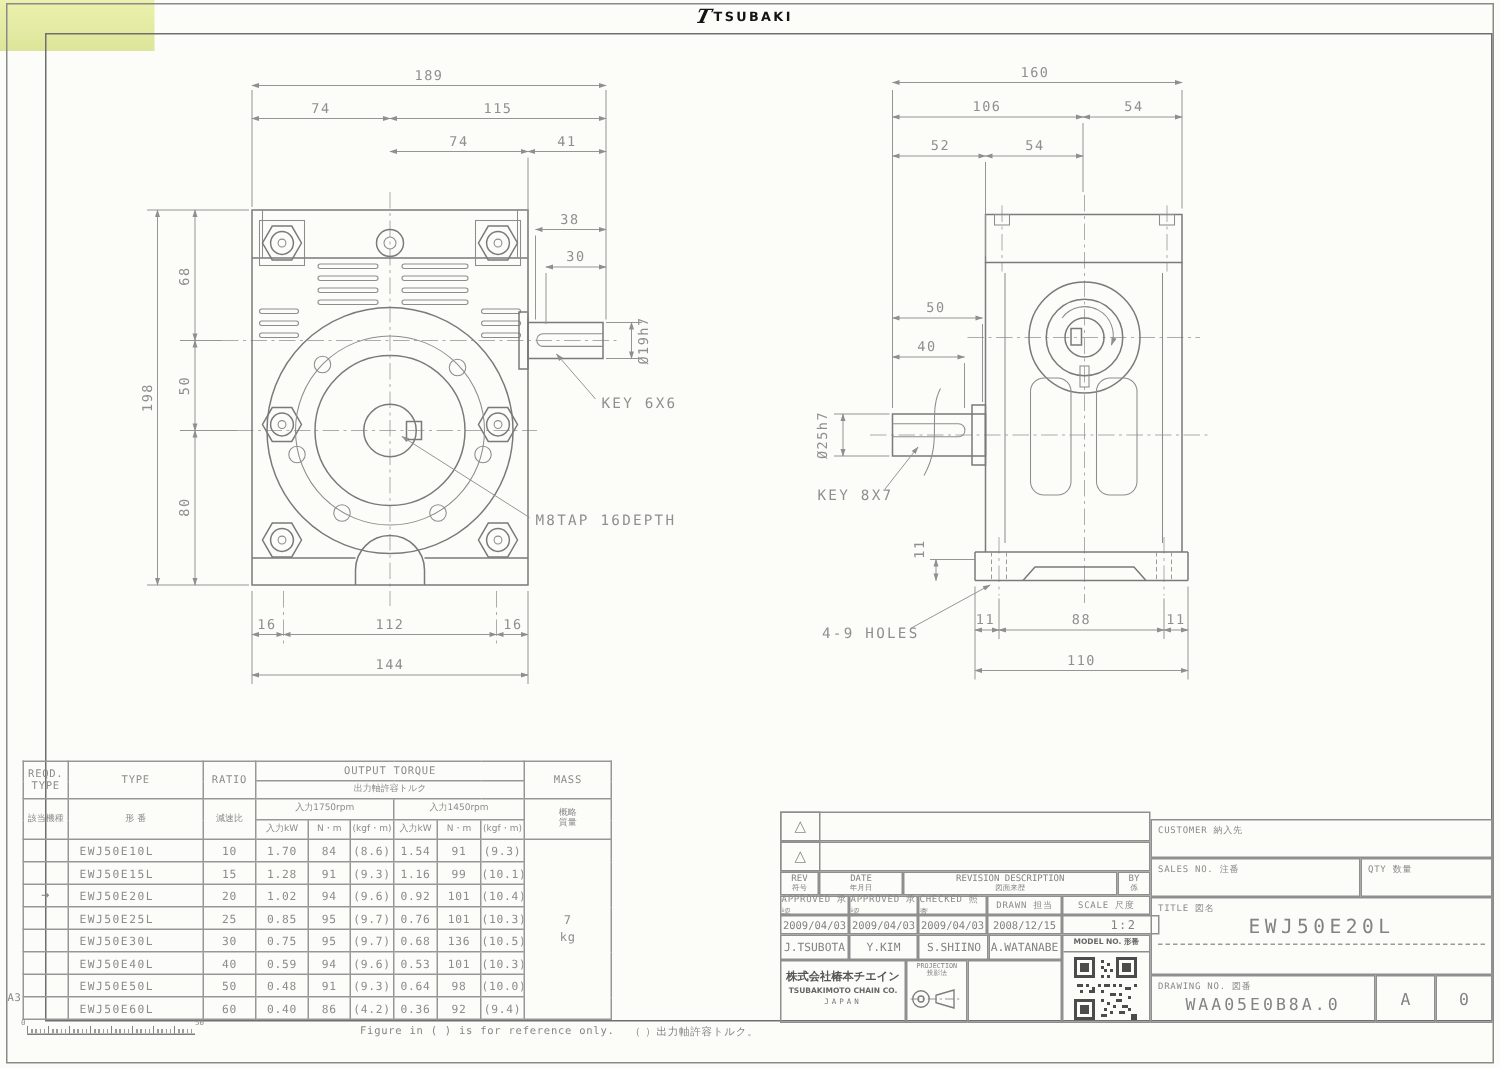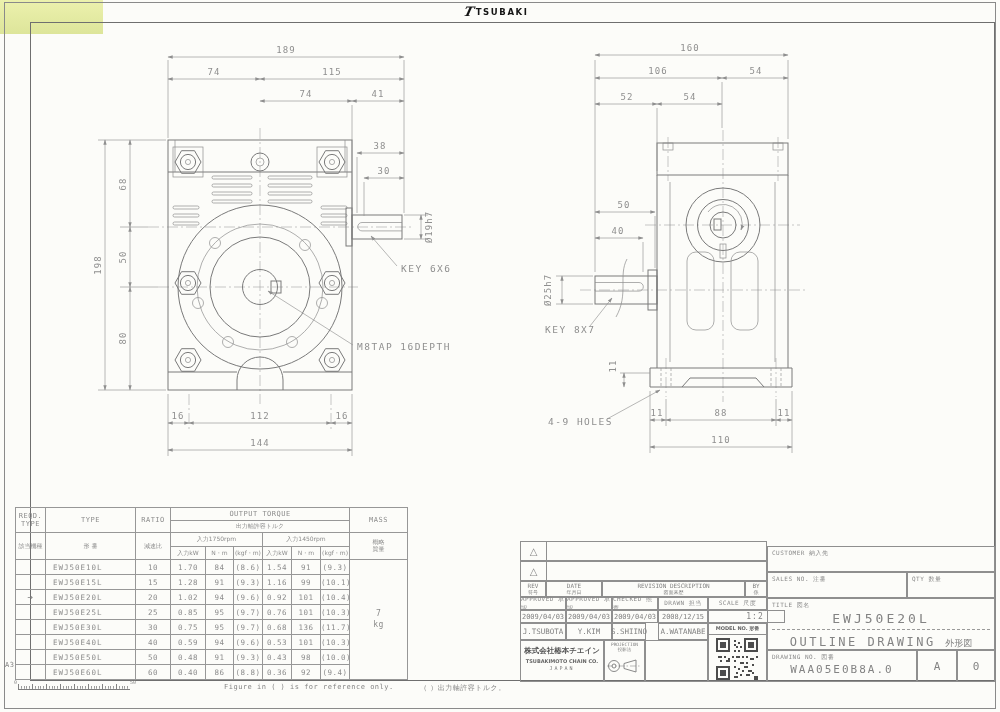--- a/index.html
+++ b/index.html
@@ -392,51 +392,51 @@
     </tr>
     <tr>
       <td class="mk"></td>
       <td class="model">EWJ50E30L</td>
       <td>30</td>
       <td>0.75</td>
       <td>95</td>
       <td>(9.7)</td>
       <td>0.68</td>
       <td>136</td>
-      <td>(11.7)</td>
+      <td>(10.5)</td>
     </tr>
     <tr>
       <td class="mk"></td>
       <td class="model">EWJ50E40L</td>
       <td>40</td>
       <td>0.59</td>
       <td>94</td>
       <td>(9.6)</td>
       <td>0.53</td>
       <td>101</td>
       <td>(10.3)</td>
     </tr>
     <tr>
       <td class="mk"></td>
       <td class="model">EWJ50E50L</td>
       <td>50</td>
       <td>0.48</td>
       <td>91</td>
       <td>(9.3)</td>
-      <td>0.43</td>
+      <td>0.64</td>
       <td>98</td>
       <td>(10.0)</td>
     </tr>
     <tr>
       <td class="mk"></td>
       <td class="model">EWJ50E60L</td>
       <td>60</td>
       <td>0.40</td>
       <td>86</td>
-      <td>(8.8)</td>
+      <td>(4.2)</td>
       <td>0.36</td>
       <td>92</td>
       <td>(9.4)</td>
     </tr>
   </tbody>
     </table>
 
   <div>
 
     <div class="c" style="left:520px;top:541px;width:247px;height:20px;"></div>
@@ -494,31 +494,31 @@
       </div>
     <div class="c" style="left:566px;top:610px;width:46px;height:13px;">
         <div class="tb-val" style="font-size:7px;">2009/04/03</div>
       </div>
     <div class="c" style="left:612px;top:610px;width:46px;height:13px;">
         <div class="tb-val" style="font-size:7px;">2009/04/03</div>
       </div>
     <div class="c" style="left:658px;top:610px;width:50px;height:13px;">
         <div class="tb-val" style="font-size:7px;">2008/12/15</div>
       </div>
-    <div class="c" style="left:708px;top:610px;width:77px;height:13px;padding-left:17px;">
+    <div class="c" style="left:708px;top:610px;width:65px;height:13px;padding-left:17px;">
         <div class="tb-val" style="font-size:8px;letter-spacing:1px;">1:2</div>
       </div>
 
     <div class="c" style="left:520px;top:623px;width:46px;height:17px;">
         <div class="tb-val" style="font-size:7.5px;">J.TSUBOTA</div>
       </div>
     <div class="c" style="left:566px;top:623px;width:46px;height:17px;">
         <div class="tb-val" style="font-size:7.5px;">Y.KIM</div>
       </div>
-    <div class="c" style="left:612px;top:623px;width:34px;height:17px;">
+    <div class="c" style="left:612px;top:623px;width:48px;height:17px;">
         <div class="tb-val" style="font-size:7.5px;">S.SHIINO</div>
       </div>
     <div class="c" style="left:658px;top:623px;width:50px;height:17px;">
         <div class="tb-val" style="font-size:7.5px;">A.WATANABE</div>
       </div>
 
     <div class="c" style="left:708px;top:623px;width:59px;height:59px;">
       <div style="border-bottom:1px solid #8f8f8f;font-size:5px;font-family:'DejaVu Sans',sans-serif;text-align:center;line-height:9px;height:10px;font-weight:bold;color:#666;">MODEL NO. 形番</div>
       <svg width="42" height="44" viewBox="0 0 21 21" style="margin:2px 0 0 7px;" shape-rendering="crispEdges">
         <g fill="#4c4c4c">
@@ -592,37 +592,33 @@
     <div class="c" style="left:767px;top:572px;width:140px;height:26px;">
       <div class="sl" style="padding:2px 0 0 4px;">SALES NO. 注番</div>
       </div>
     <div class="c" style="left:907px;top:572px;width:88px;height:26px;">
       <div class="sl" style="padding:2px 0 0 4px;">QTY 数量</div>
       </div>
     <div class="c" style="left:767px;top:598px;width:228px;height:52px;">
       <div class="sl" style="padding:2px 0 0 4px;">TITLE 図名</div>
       <div style="text-align:center;font-size:13px;letter-spacing:3px;color:#838383;margin-top:1px;">EWJ50E20L</div>
       <div style="border-top:1px dashed #9a9a9a;margin:3px 4px 0 4px;"></div>
-      <div style="text-align:center;margin-top:1px;color:#838383;">
-        <span style="font-size:12px;letter-spacing:2.5px;">OUTLINE DRAWING</span>
-        <span style="font-family:'DejaVu Sans',sans-serif;font-size:9px;">外形図</span>
-      </div>
     </div>
     <div class="c" style="left:767px;top:650px;width:150px;height:32px;">
       <div class="sl" style="padding:2px 0 0 4px;">DRAWING NO. 図番</div>
       <div style="text-align:center;font-size:11px;letter-spacing:2px;color:#838383;margin-top:1px;">WAA05E0B8A.0</div>
     </div>
     <div class="c" style="left:917px;top:650px;width:40px;height:32px;">
       <div class="tb-val" style="font-size:11px;color:#838383;">A</div>
       </div>
     <div class="c" style="left:957px;top:650px;width:38px;height:32px;">
       <div class="tb-val" style="font-size:11px;color:#838383;">0</div>
       </div>
   </div>
 
   <div class="a ftxt" style="left:5px;top:661px;">A3</div>
   <div class="a ruler"></div>
   <div class="a tiny" style="left:14px;top:679px;">0</div>
   <div class="a tiny" style="left:130px;top:679px;">50</div>
-  <div class="a ftxt" style="left:224px;top:683px;">Figure in ( ) is for reference only.</div>
+  <div class="a ftxt" style="left:240px;top:683px;">Figure in ( ) is for reference only.</div>
   <div class="a ftxt" style="left:420px;top:683px;font-family:'DejaVu Sans',sans-serif;">（ ）出力軸許容トルク。</div>
 
 </div>
 
 </body></html>

